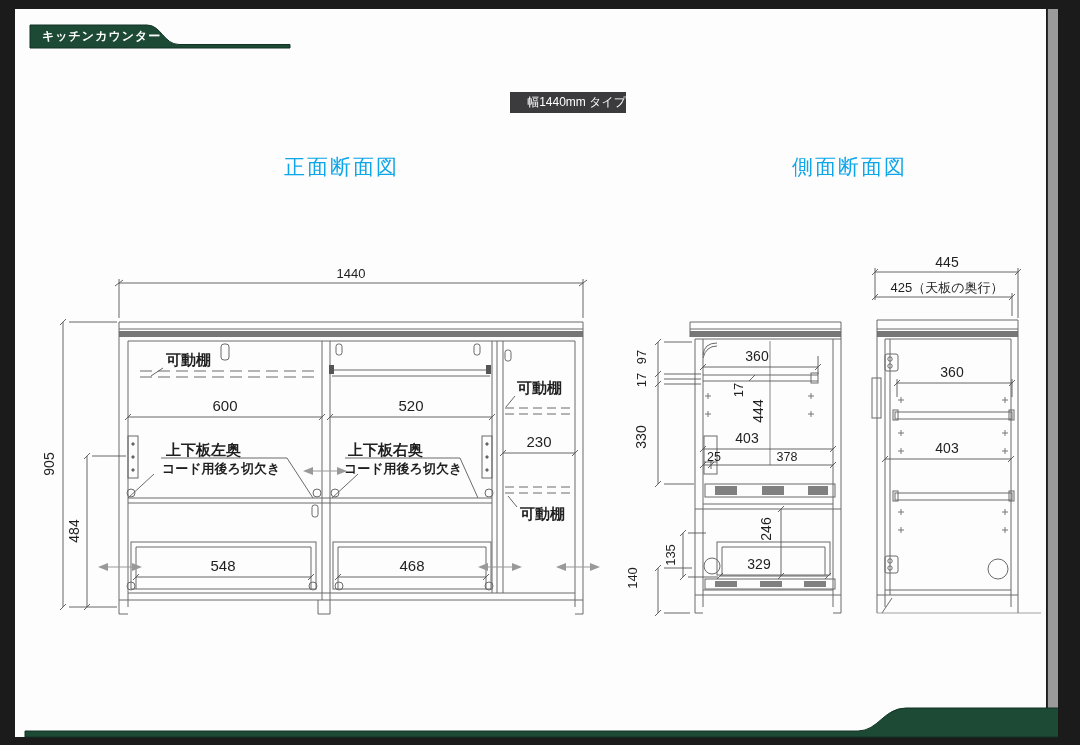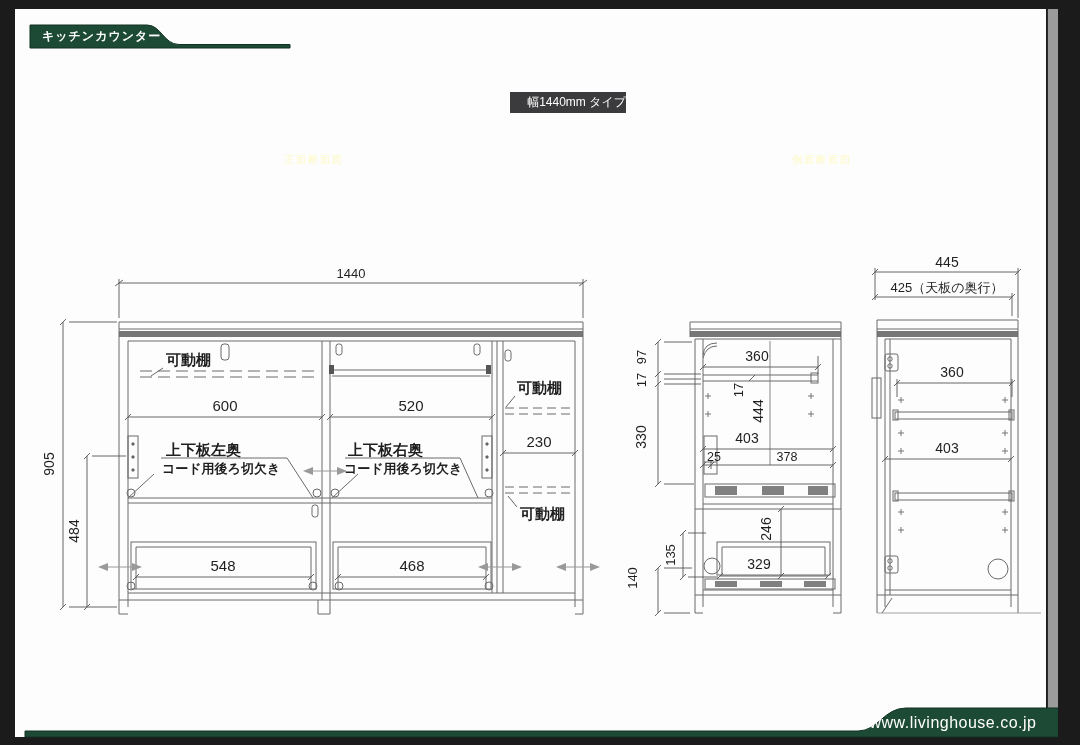--- a/index.html
+++ b/index.html
@@ -4,21 +4,21 @@
 <style>
   html,body{margin:0;padding:0;background:#1b1b1b;}
   #screen{position:relative;width:1058px;height:745px;background:#1b1b1b;overflow:hidden;
           font-family:"Liberation Sans", sans-serif;}
   #page{position:absolute;left:15px;top:9px;width:1031px;height:728px;background:#fdfdfd;}
   #edge-strip{position:absolute;left:1047px;top:9px;width:14px;height:728px;background:#9b9b9b;border-left:1px solid #2a2a2a;}
   .abs{position:absolute;}
   #tab-text{position:absolute;left:42px;top:28px;color:#fff;font-size:12px;font-weight:bold;letter-spacing:1px;white-space:nowrap;}
   #type-badge{position:absolute;left:510px;top:92px;width:116px;height:21px;background:#3b3b3d;color:#fff;
               font-size:12px;text-align:right;line-height:21px;white-space:nowrap;}
-  .sec-title{position:absolute;top:153px;color:#fef9c3;font-size:10px;letter-spacing:2px;white-space:nowrap;}
+  .sec-title{position:absolute;top:153px;color:#0ea5e9;font-size:21px;letter-spacing:2px;white-space:nowrap;}
   #front-title{left:284px;}
   #side-title{left:792px;}
   #footer-text{position:absolute;left:862px;top:709px;width:182px;height:28px;line-height:28px;text-align:center;
                color:#fff;font-size:16px;letter-spacing:.5px;}
   svg text{fill:#1f1f1f;}
   .dim{font-size:14px;}
   .dim15{font-size:15px;}
   .dim13{font-size:13px;}
   .dim12{font-size:12.5px;}
   .jp{font-size:15px;font-weight:bold;}
@@ -208,14 +208,13 @@
       <text class="dim" text-anchor="middle" x="947" y="267">445</text>
       <text class="dim13" text-anchor="middle" x="947" y="292">425（天板の奥行）</text>
       <text class="dim" text-anchor="middle" x="952" y="377">360</text>
       <text class="dim" text-anchor="middle" x="947" y="453">403</text>
     </g>
   </svg>
 
   <svg class="abs" style="left:20px;top:700px;" width="1050" height="40">
     <path d="M5,31 L838,31 C858,31 864,8 886,8 L1042,8 L1042,37 L5,37 Z" fill="#1c4a35" stroke="#123324" stroke-width="1"></path>
   </svg>
-  <div id="footer-text">www.livinghouse.co.jp</div>
 </div>
 
 </body></html>

